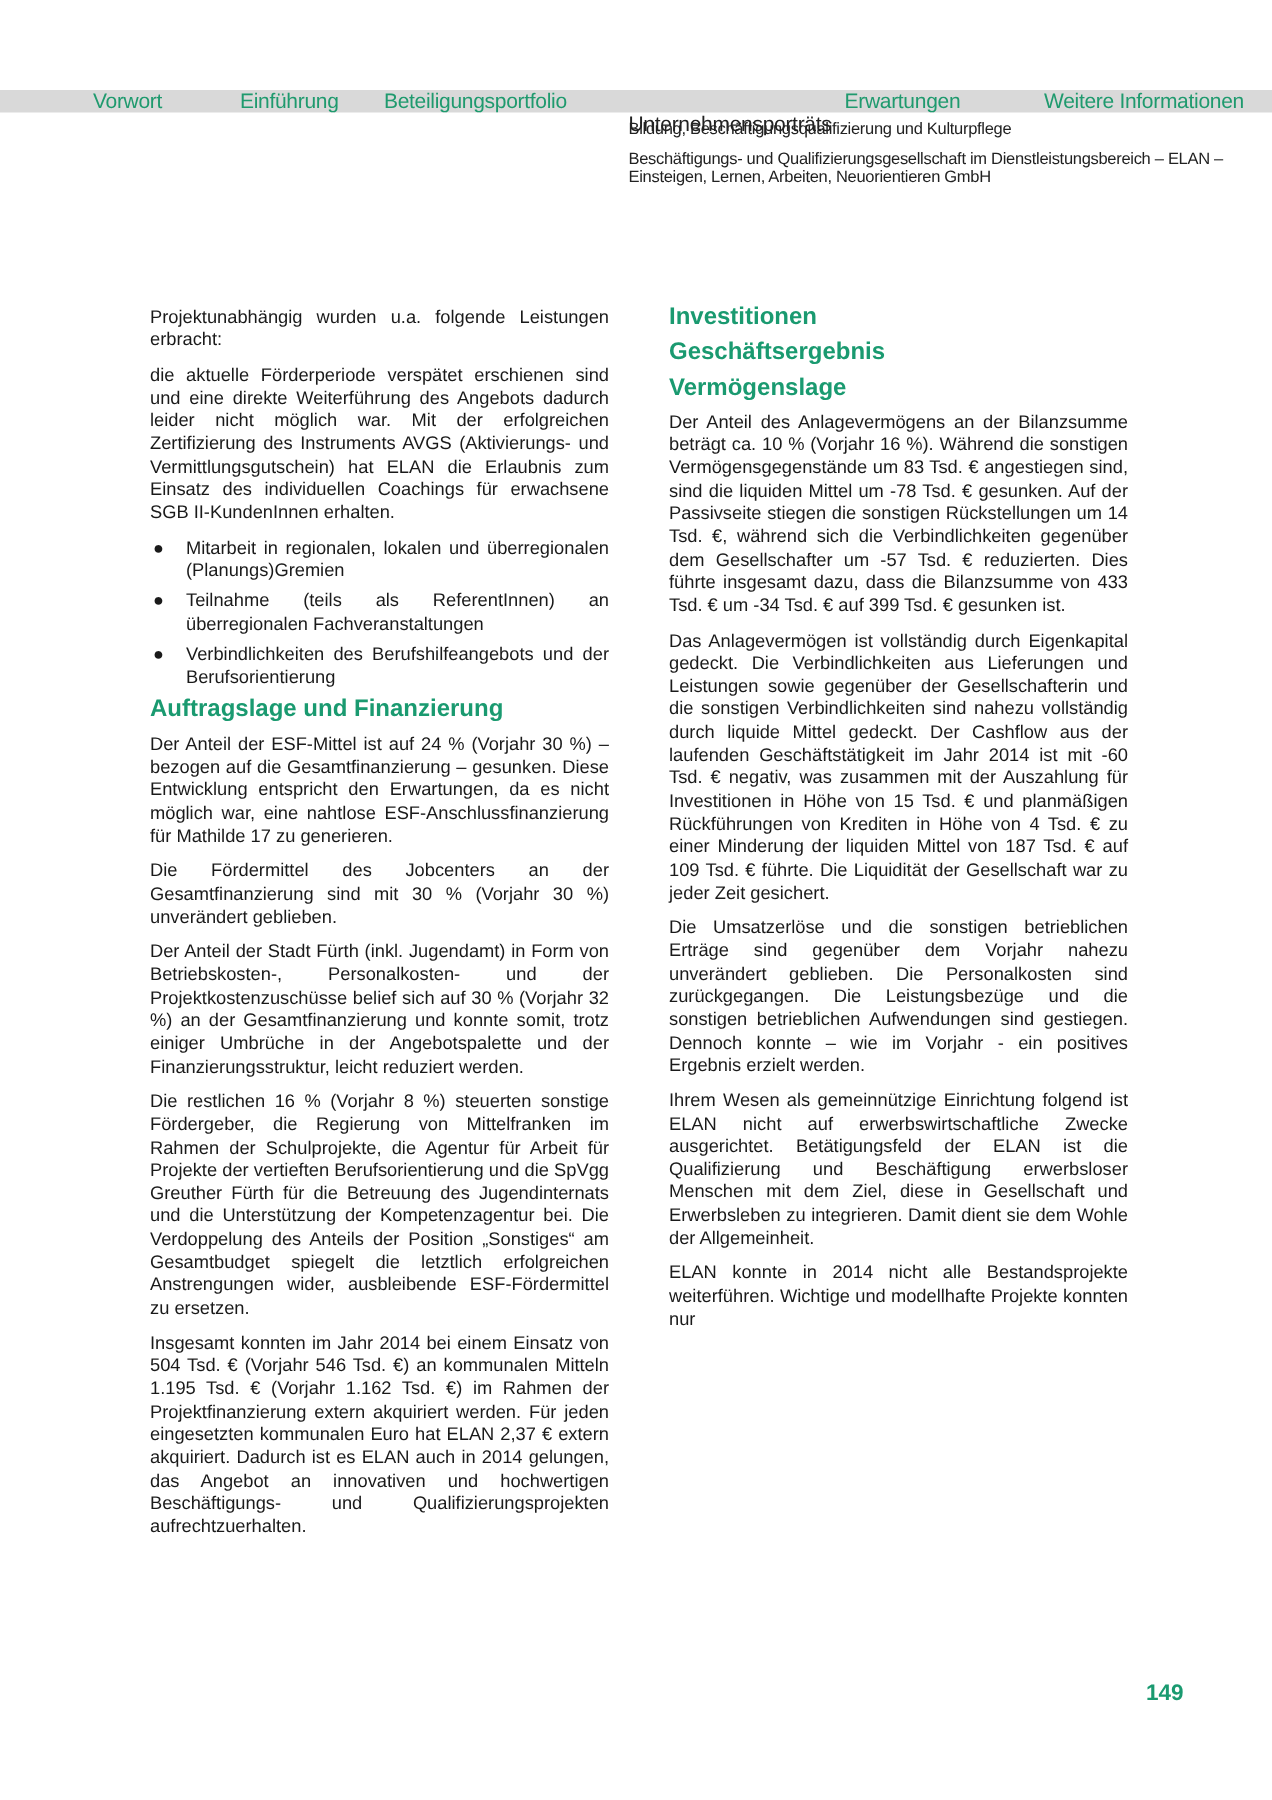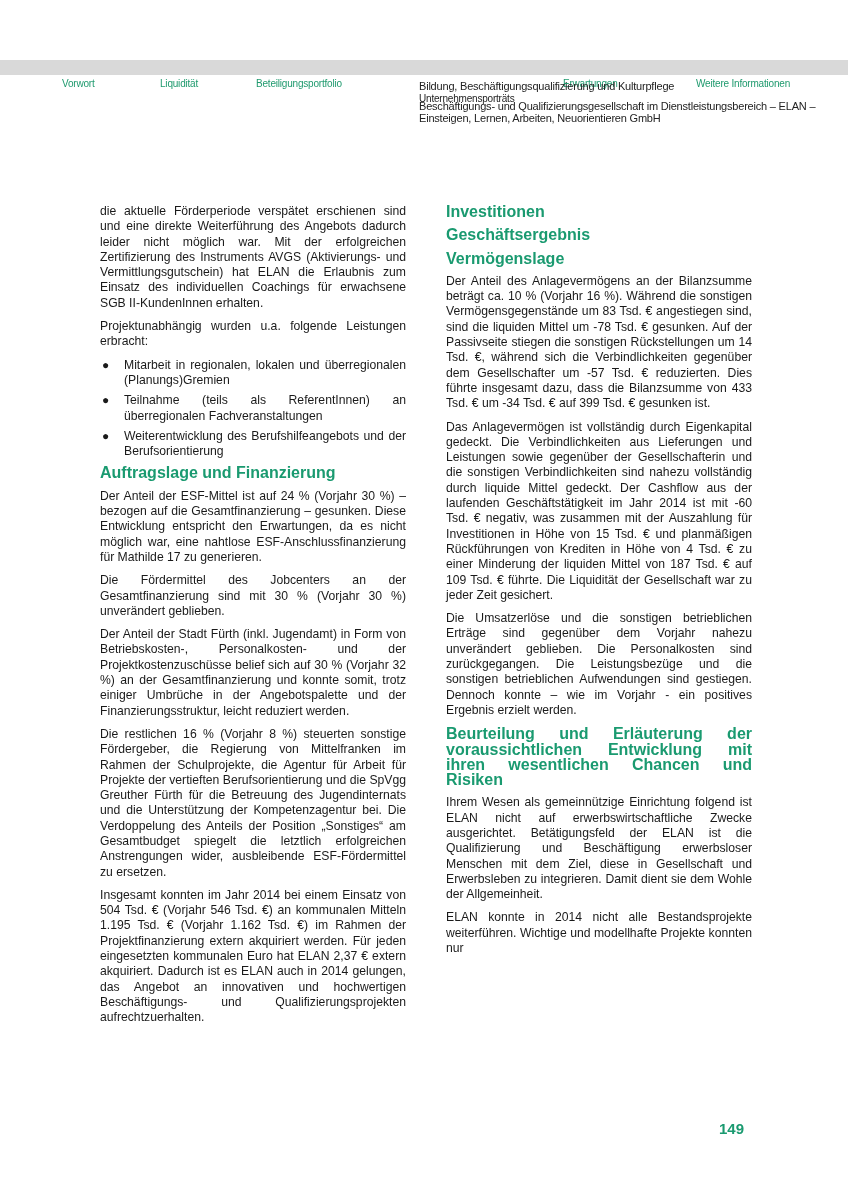--- a/index.html
+++ b/index.html
@@ -1,72 +1,71 @@
 <!DOCTYPE html>
 <html><head>
 <meta charset="utf-8">
 <style>
   html, body { margin: 0; padding: 0; background: #ffffff; }
   body { width: 848px; height: 1200px; position: relative; overflow: hidden;
          font-family: "Liberation Sans", sans-serif; color: #1a1a1a; }
   .navbar { position: absolute; left: 0; top: 60px; width: 848px; height: 15px; background: #d9d9d9; }
-  .nav-item { position: absolute; top: 16px; height: 15px; line-height: 15px; font-size: 10px;
+  .nav-item { position: absolute; top: 0; height: 15px; line-height: 15px; font-size: 14px;
               color: #1f9a6e; white-space: nowrap; cursor: pointer; letter-spacing: -0.2px; }
   .nav-item.active { color: #222222; margin-top: 15px; }
   .breadcrumb { position: absolute; left: 419px; top: 80px; font-size: 11px; line-height: 12.5px; color: #222; letter-spacing: -0.2px; }
   .breadcrumb .sub { margin-top: 7px; }
   .col { position: absolute; top: 204px; width: 306px; font-size: 12.2px; line-height: 15.3px; }
   .col.left { left: 100px; }
   .col.right { left: 446px; }
   p { margin: 0 0 8px 0; text-align: justify; hyphens: manual; }
   h3 { margin: 0 0 8px 0; font-size: 16px; line-height: 15.3px; color: #1a9a70; font-weight: bold; text-align: justify; }
   ul { list-style: none; margin: 0 0 6px 0; padding: 0; }
   ul li { position: relative; padding-left: 24px; margin-bottom: 5px; text-align: justify; }
   ul li .bullet { position: absolute; left: 2px; top: 0; font-size: 12px; }
-  .pagenum { position: absolute; left: 719px; top: 1120px; font-size: 15px; font-weight: bold; color: #1a9a70; }
+  .pagenum { position: absolute; left: 764px; top: 1120px; font-size: 15px; font-weight: bold; color: #1a9a70; }
 </style>
 </head>
 <body>
 
 <div class="navbar">
   <span class="nav-item" style="left:62px">Vorwort</span>
-  <span class="nav-item" style="left:160px">Liquidität</span>
+  <span class="nav-item" style="left:160px">Einführung</span>
   <span class="nav-item" style="left:256px">Beteiligungsportfolio</span>
   <span class="nav-item active" style="left:419px">Unternehmensporträts</span>
   <span class="nav-item" style="left:563px">Erwartungen</span>
   <span class="nav-item" style="left:696px">Weitere Informationen</span>
 </div>
 
 <div class="breadcrumb">
   <div>Bildung, Beschäftigungsqualifizierung und Kulturpflege</div>
   <div class="sub">Beschäftigungs- und Qualifizierungsgesellschaft im Dienstleistungsbereich – ELAN –</div>
   <div>Einsteigen, Lernen, Arbeiten, Neuorientieren GmbH</div>
 </div>
 
 <div class="col left">
+  <p>Projektunabhängig wurden u.a. folgende Leistungen erbracht:</p>
   <p>die aktuelle Förderperiode verspätet erschienen sind und eine direkte Weiterführung des Angebots dadurch leider nicht möglich war. Mit der erfolgreichen Zertifizierung des Instruments AVGS (Aktivierungs- und Vermittlungsgutschein) hat ELAN die Erlaubnis zum Einsatz des individuellen Coachings für erwachsene SGB II-KundenInnen erhalten.</p>
-  <p>Projektunabhängig wurden u.a. folgende Leistungen erbracht:</p>
   <ul>
     <li><span class="bullet">●</span><span>Mitarbeit in regionalen, lokalen und überregionalen (Planungs)Gremien</span></li>
     <li><span class="bullet">●</span><span>Teilnahme (teils als ReferentInnen) an überregionalen Fachveranstaltungen</span></li>
-    <li><span class="bullet">●</span><span>Weiterentwicklung des Berufshilfeangebots und der Berufsorientierung</span></li>
+    <li><span class="bullet">●</span><span>Verbindlichkeiten des Berufshilfeangebots und der Berufsorientierung</span></li>
   </ul>
   <h3>Auftragslage und Finanzierung</h3>
   <p>Der Anteil der ESF-Mittel ist auf 24 % (Vorjahr 30 %) – bezogen auf die Gesamtfinanzierung – gesunken. Diese Entwicklung entspricht den Erwartungen, da es nicht möglich war, eine nahtlose ESF-Anschlussfinanzierung für Mathilde 17 zu generieren.</p>
   <p>Die Fördermittel des Jobcenters an der Gesamtfinanzierung sind mit 30 % (Vorjahr 30 %) unverändert geblieben.</p>
   <p>Der Anteil der Stadt Fürth (inkl. Jugendamt) in Form von Betriebskosten-, Personalkosten- und der Projektkostenzuschüsse belief sich auf 30 % (Vorjahr 32 %) an der Gesamtfinanzierung und konnte somit, trotz einiger Umbrüche in der Angebotspalette und der Finanzierungsstruktur, leicht reduziert werden.</p>
   <p>Die restlichen 16 % (Vorjahr 8 %) steuerten sonstige Fördergeber, die Regierung von Mittelfranken im Rahmen der Schulprojekte, die Agentur für Arbeit für Projekte der vertieften Berufsorientierung und die SpVgg Greuther Fürth für die Betreuung des Jugendinternats und die Unterstützung der Kompetenzagentur bei. Die Verdoppelung des Anteils der Position „Sonstiges“ am Gesamtbudget spiegelt die letztlich erfolgreichen Anstrengungen wider, ausbleibende ESF-Fördermittel zu ersetzen.</p>
   <p>Insgesamt konnten im Jahr 2014 bei einem Einsatz von 504 Tsd. € (Vorjahr 546 Tsd. €) an kommunalen Mitteln 1.195 Tsd. € (Vorjahr 1.162 Tsd. €) im Rahmen der Projektfinanzierung extern akquiriert werden. Für jeden eingesetzten kommunalen Euro hat ELAN 2,37 € extern akquiriert. Dadurch ist es ELAN auch in 2014 gelungen, das Angebot an innovativen und hochwertigen Beschäftigungs- und Qualifizierungsprojekten aufrechtzuerhalten.</p>
 </div>
 
 <div class="col right">
   <h3>Investitionen</h3>
   <h3>Geschäftsergebnis</h3>
   <h3>Vermögenslage</h3>
   <p>Der Anteil des Anlagevermögens an der Bilanzsumme beträgt ca. 10 % (Vorjahr 16 %). Während die sonstigen Vermögensgegenstände um 83 Tsd. € angestiegen sind, sind die liquiden Mittel um -78 Tsd. € gesunken. Auf der Passivseite stiegen die sonstigen Rückstellungen um 14 Tsd. €, während sich die Verbindlichkeiten gegenüber dem Gesellschafter um -57 Tsd. € reduzierten. Dies führte insgesamt dazu, dass die Bilanzsumme von 433 Tsd. € um -34 Tsd. € auf 399 Tsd. € gesunken ist.</p>
   <p>Das Anlagevermögen ist vollständig durch Eigenkapital gedeckt. Die Verbindlichkeiten aus Lieferungen und Leistungen sowie gegenüber der Gesellschafterin und die sonstigen Verbindlichkeiten sind nahezu vollständig durch liquide Mittel gedeckt. Der Cashflow aus der laufenden Geschäftstätigkeit im Jahr 2014 ist mit -60 Tsd. € negativ, was zusammen mit der Auszahlung für Investitionen in Höhe von 15 Tsd. € und planmäßigen Rückführungen von Krediten in Höhe von 4 Tsd. € zu einer Minderung der liquiden Mittel von 187 Tsd. € auf 109 Tsd. € führte. Die Liquidität der Gesellschaft war zu jeder Zeit gesichert.</p>
   <p>Die Umsatzerlöse und die sonstigen betrieblichen Erträge sind gegenüber dem Vorjahr nahezu unverändert geblieben. Die Personalkosten sind zurückgegangen. Die Leistungsbezüge und die sonstigen betrieblichen Aufwendungen sind gestiegen. Dennoch konnte – wie im Vorjahr - ein positives Ergebnis erzielt werden.</p>
-  <h3>Beurteilung und Erläuterung der voraussichtlichen Entwicklung mit ihren wesentlichen Chancen und Risiken</h3>
   <p>Ihrem Wesen als gemeinnützige Einrichtung folgend ist ELAN nicht auf erwerbswirtschaftliche Zwecke ausgerichtet. Betätigungsfeld der ELAN ist die Qualifizierung und Beschäftigung erwerbsloser Menschen mit dem Ziel, diese in Gesellschaft und Erwerbsleben zu integrieren. Damit dient sie dem Wohle der Allgemeinheit.</p>
   <p>ELAN konnte in 2014 nicht alle Bestandsprojekte weiterführen. Wichtige und modellhafte Projekte konnten nur</p>
 </div>
 
 <div class="pagenum">149</div>
 
 </body></html>

